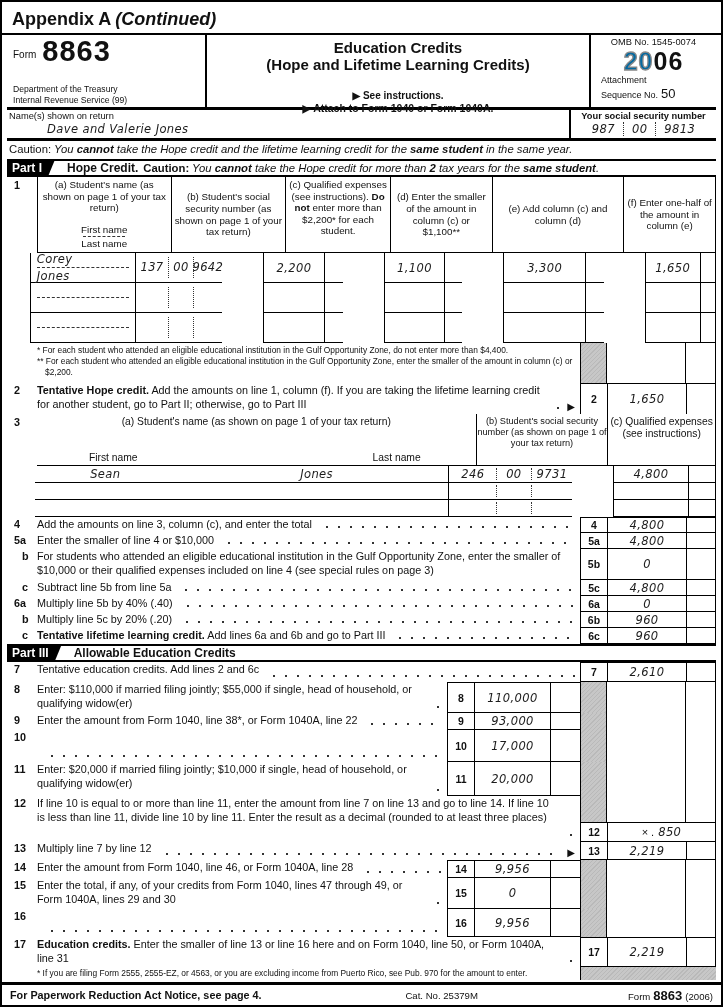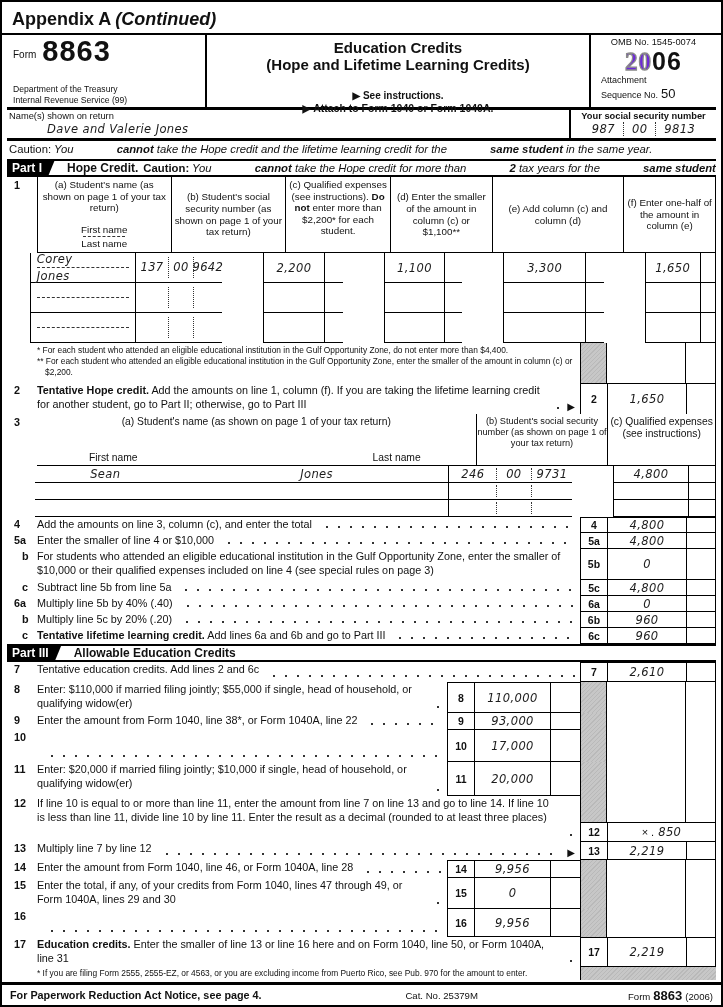--- a/index.html
+++ b/index.html
@@ -22,40 +22,40 @@
   .fh-form-word { font-size:10px; padding-bottom:4px; }
   .fh-form-number { font-size:29px; font-weight:bold; letter-spacing:1px; line-height:0.9; }
   .fh-dept { font-size:8.6px; line-height:1.2; }
   .fh-center { flex:1; text-align:center; padding-top:4px; }
   .fh-title1, .fh-title2 { font-size:15px; font-weight:bold; line-height:1.15; }
   .fh-see { font-size:10px; font-weight:bold; margin-top:16px; }
   .fh-attach { font-size:10.5px; font-weight:bold; margin-top:1px; }
   .fh-right { width:127px; border-left:2px solid #000; text-align:center; padding-top:2px; }
   .fh-omb { font-size:9.3px; }
   .fh-year { margin-top:2px; line-height:1; }
-  .fh-year .y20 { font-size:25px; font-weight:bold; color:#6d28d9; -webkit-text-stroke:1.3px #8a8a8a; letter-spacing:1px;font-family:Liberation Serif, serif; }
+  .fh-year .y20 { font-size:25px; font-weight:bold; color:#0369a1; -webkit-text-stroke:1.3px #8a8a8a; letter-spacing:1px; }
   .fh-year .y06 { font-size:25px; font-weight:bold; letter-spacing:1px; }
   .fh-att { font-size:9px; text-align:left; padding-left:10px; line-height:1.25; margin-top:1px; }
   .fh-att .att-no { font-size:13px; margin-left:3px; }
 
   
   .name-row { display:flex; height:31px; border-bottom:3px solid #000; }
   .nr-left { flex:1; padding:1px 0 0 2px; }
   .nr-label { font-size:9.3px; }
   .nr-name { padding-left:38px; margin-top:1px; }
   .nr-right { width:147px; border-left:2px solid #000; text-align:center; padding-top:1px; }
   .nr-ssn-label { font-size:9.3px; font-weight:bold; }
   .ssn-parts { display:flex; justify-content:center; margin-top:1px; }
   .ssn-parts span { padding:0 8px; }
   .ssn-parts span + span { border-left:1px dotted #333; }
 
   
   .caution { height:18px; font-size:11.3px; padding:2px 0 0 2px; white-space:nowrap; overflow:hidden; }
   .it { font-style:italic; }
-  .bi { font-style:italic; font-weight:bold;margin-left:40px; }
+  .bi { font-style:italic; font-weight:bold; }
 
   
   .part-bar { display:flex; align-items:center; height:18px; border-top:2px solid #000; border-bottom:2px solid #000; overflow:hidden; }
   .part-label { background:#000; color:#fff; font-weight:bold; font-size:12px; padding:1px 13px 2px 5px; margin-right:12px;
                 clip-path:polygon(0 0,100% 0,calc(100% - 7px) 100%,0 100%); flex:0 0 auto; }
   .part-title { font-weight:bold; font-size:12px; white-space:nowrap; }
   .part-caution { font-size:11.3px; margin-left:5px; white-space:nowrap; }
 
   
   .lrow { display:flex; align-items:stretch; }

